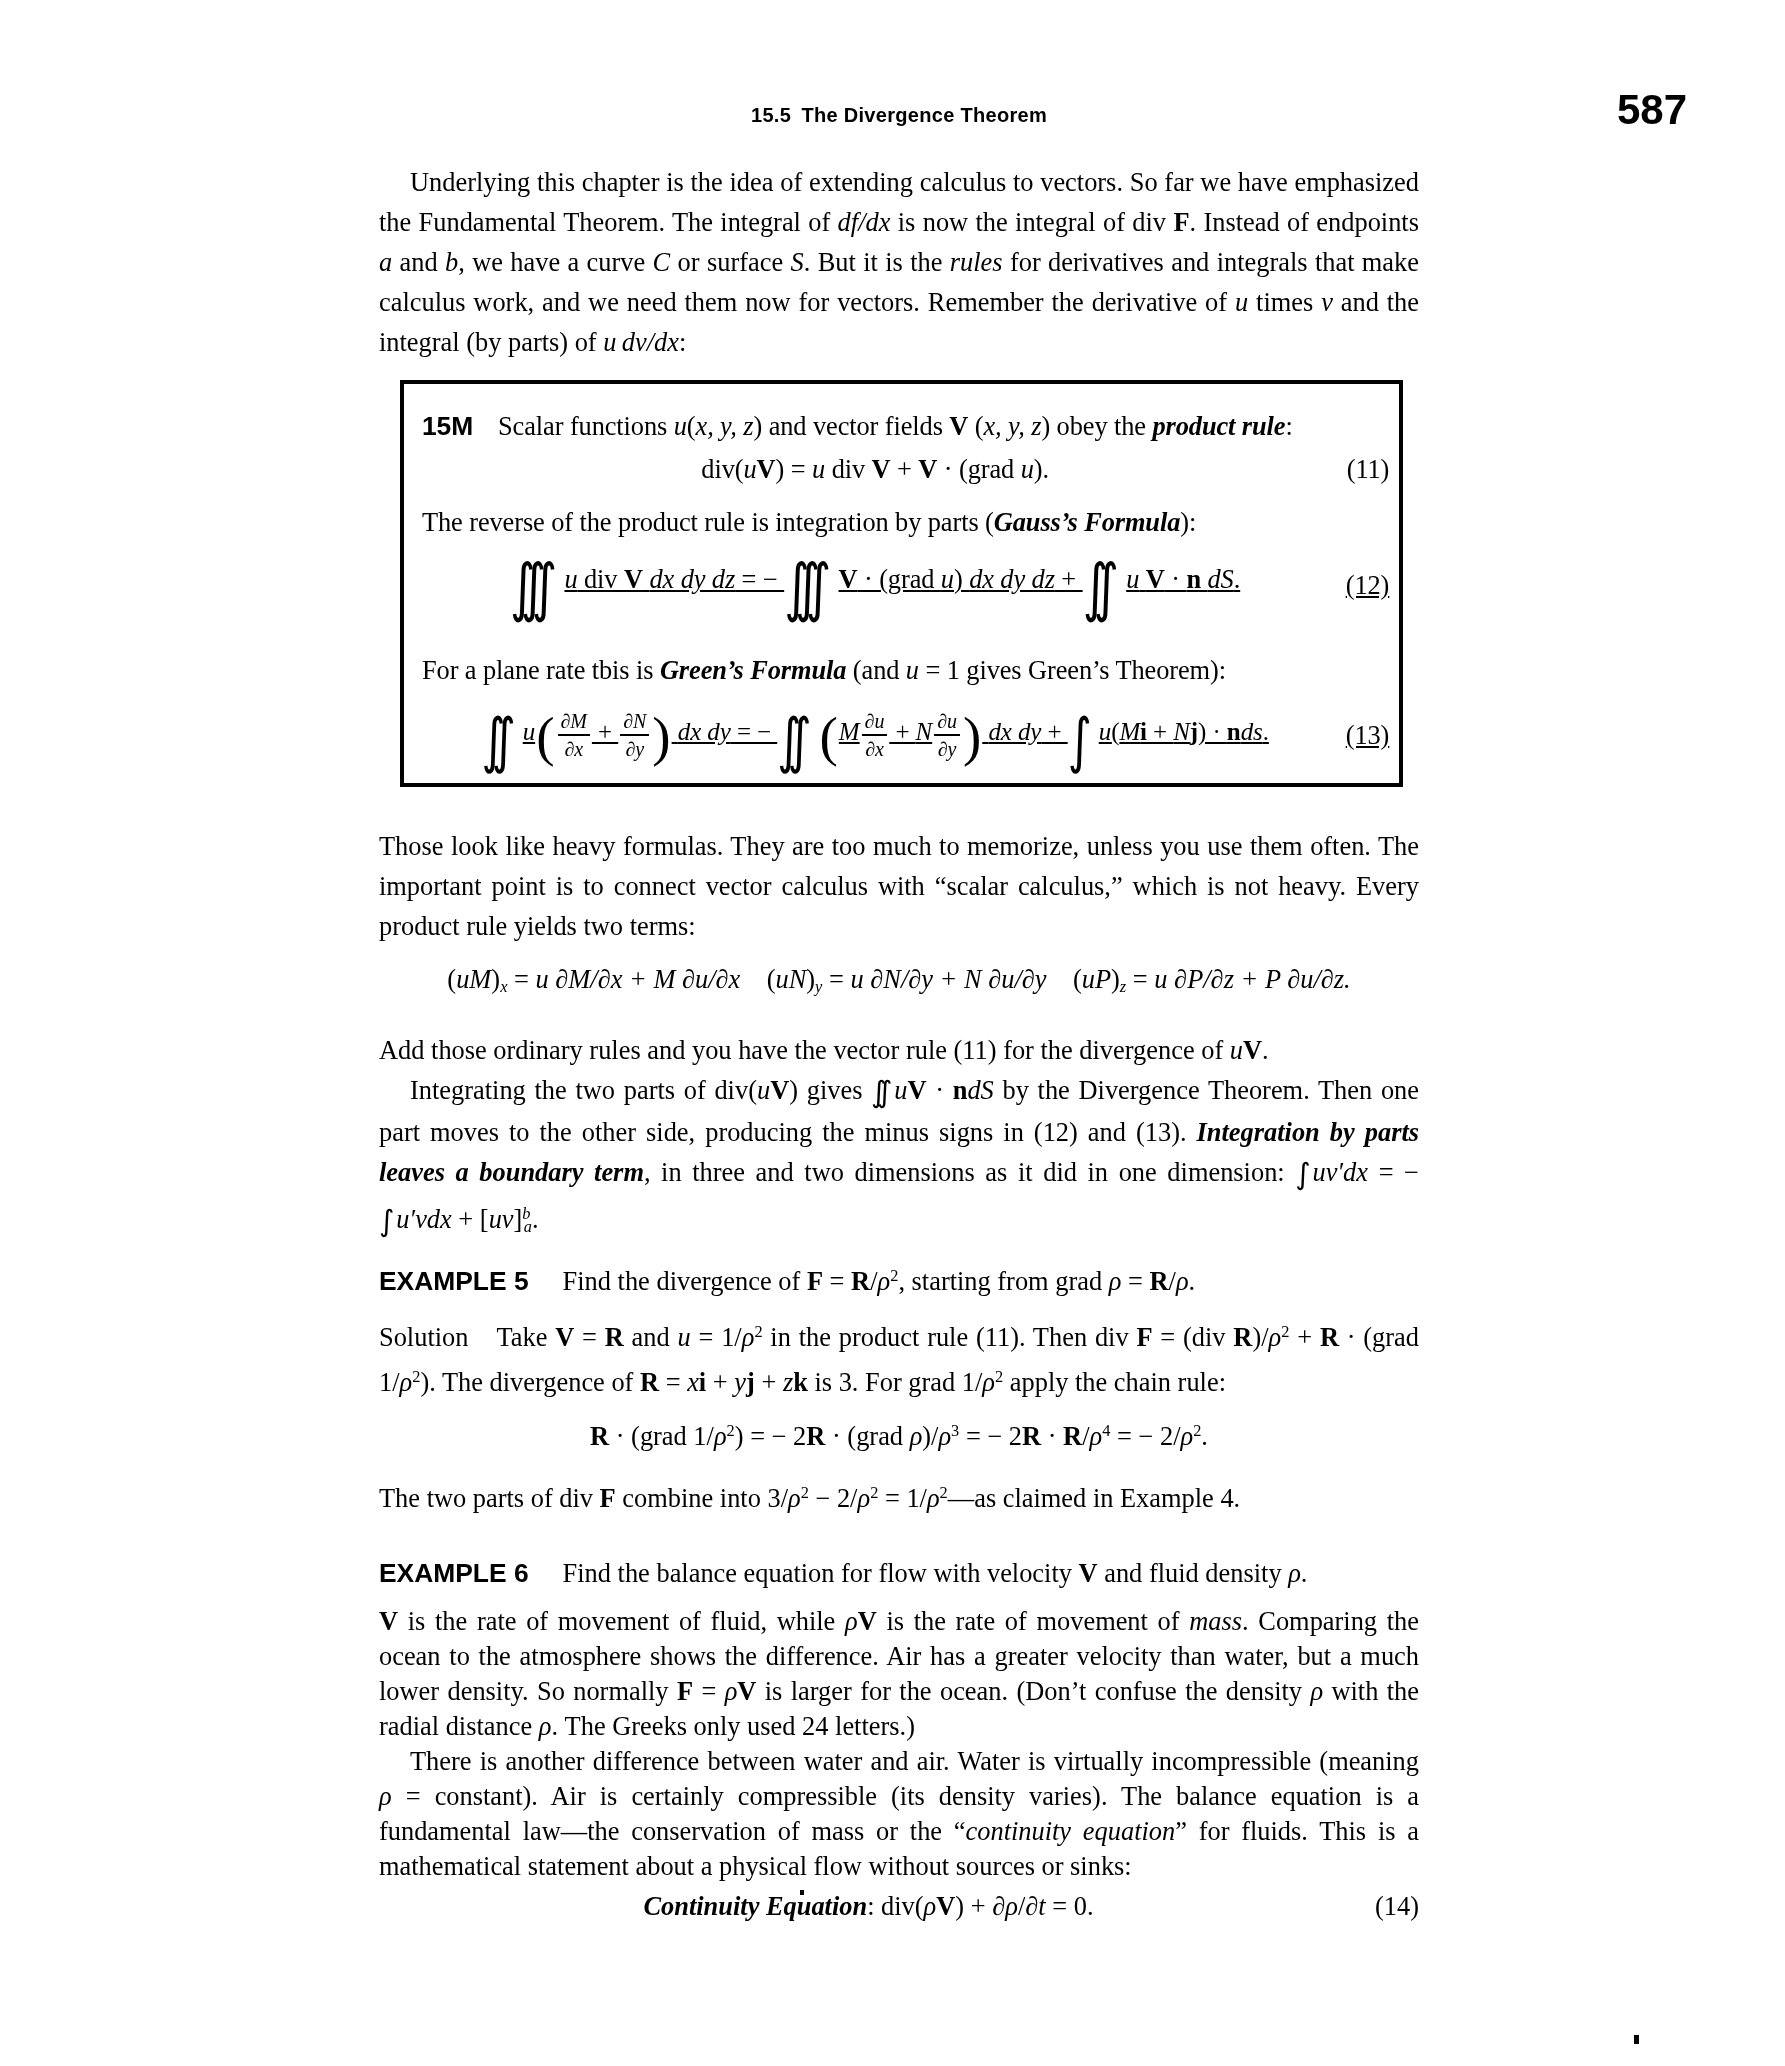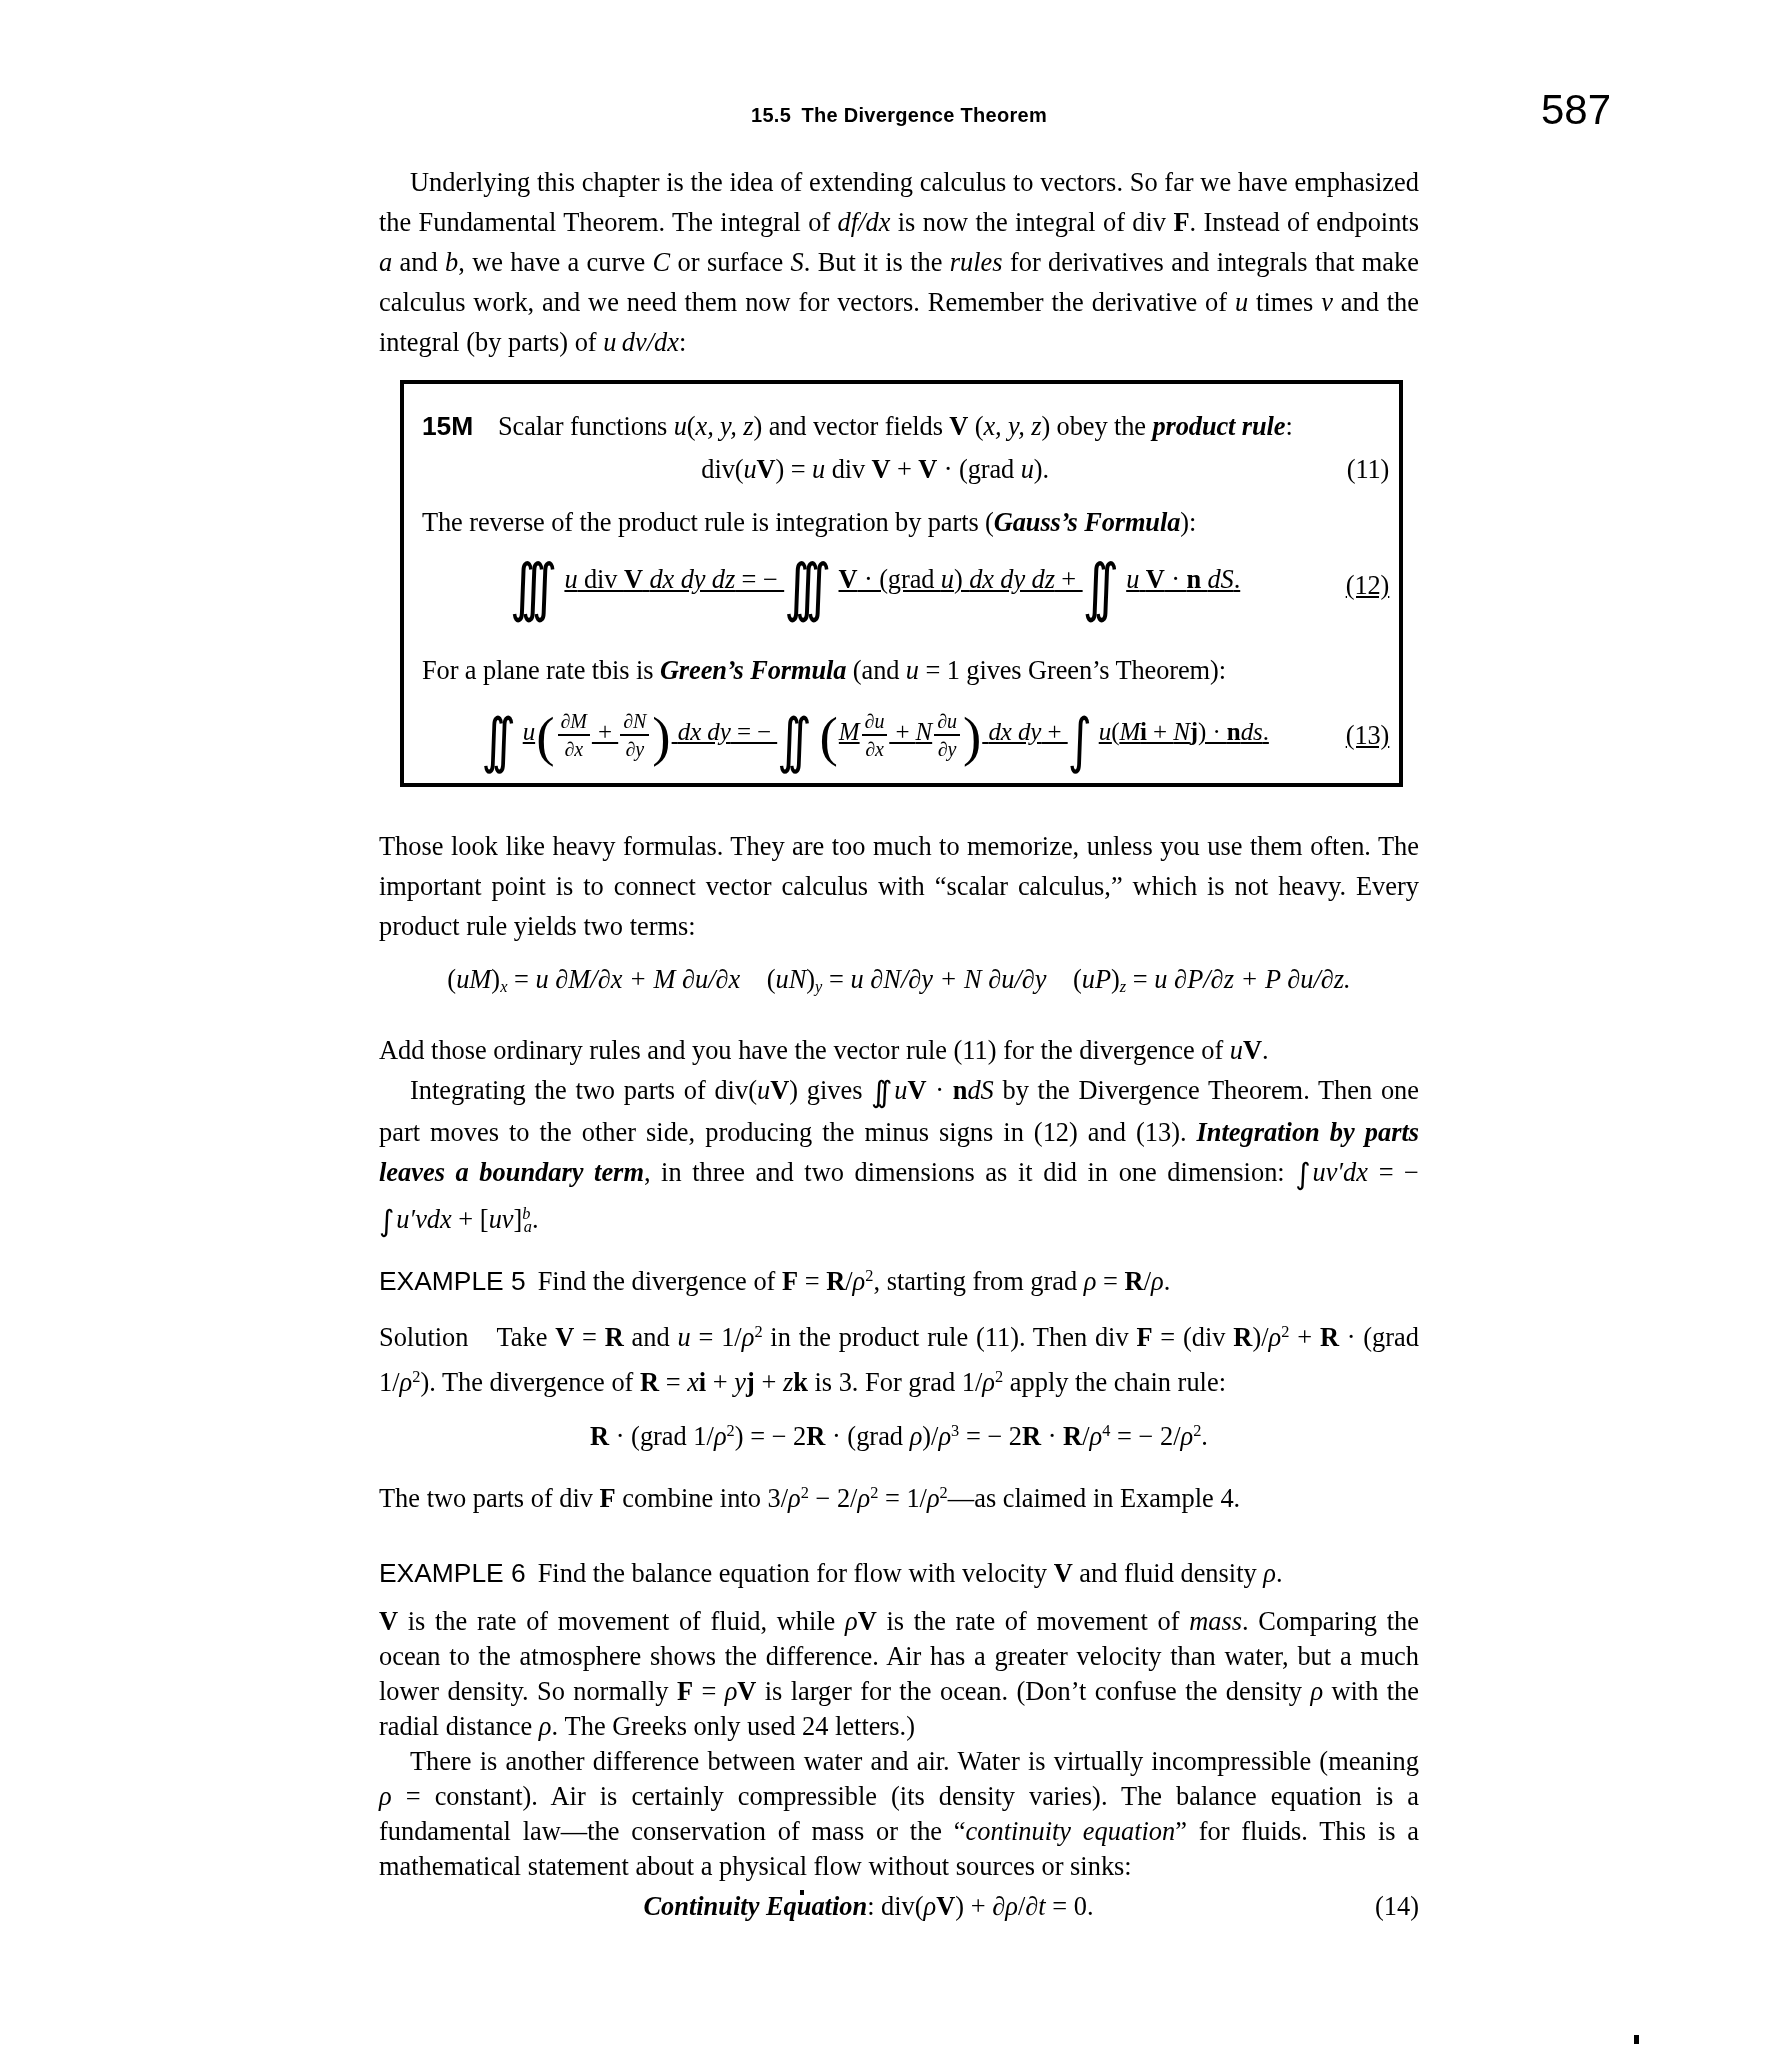--- a/index.html
+++ b/index.html
@@ -6,22 +6,22 @@
   body{
     width:1785px;height:2066px;background:#ffffff;color:#000;
     font-family:"Liberation Serif",serif;font-size:26.4px;
   }
   .page{position:relative;width:1785px;height:2066px;background:#fff;overflow:hidden;}
   .section-title{
     position:absolute;left:379px;top:104px;width:1040px;text-align:center;
     font-family:"Liberation Sans",sans-serif;font-weight:bold;font-size:20px;letter-spacing:0.3px;
   }
   .page-number{
-    position:absolute;left:1541px;top:86px;
-    font-family:"Liberation Sans",sans-serif;font-size:42px;font-weight:400;
+    position:absolute;left:1617px;top:86px;
+    font-family:"Liberation Sans",sans-serif;font-size:42px;font-weight:700;
   }
   .column{position:absolute;left:379px;top:162px;width:1040px;}
   .para{text-align:justify;line-height:40px;margin:0;}
   .tight{line-height:35px;}
   .indent{text-indent:31px;}
   .i{font-style:italic;}
   .b{font-weight:bold;}
   .bi{font-weight:bold;font-style:italic;}
   .sup{font-size:.62em;vertical-align:.55em;}
   .sub{font-size:.62em;vertical-align:-.25em;}
@@ -42,21 +42,21 @@
   .int{
     font-family:"DejaVu Sans",sans-serif;font-size:1.85em;font-weight:400;
     display:inline-block;transform:scaleY(1.3);transform-origin:center;
     vertical-align:-.33em;letter-spacing:-.3em;margin-right:.45em;line-height:.8;
   }
   .inti{font-family:"DejaVu Sans",sans-serif;font-size:1.12em;letter-spacing:-.32em;margin-right:.38em;vertical-align:-.1em;}
   .frac{display:inline-block;vertical-align:-.78em;text-align:center;font-size:.8em;line-height:1.15;margin:0 .1em;}
   .frac .fn{display:block;border-bottom:2.1px solid #000;padding:0 .15em 1.4px;}
   .frac .fd{display:block;padding-top:1.4px;}
   .bigp{font-size:2.2em;display:inline-block;vertical-align:-.27em;line-height:.8;margin:0 .02em;}
-  .ex-label{font-family:"Liberation Sans",sans-serif;font-weight:normal;margin-right:12px;}
+  .ex-label{font-family:"Liberation Sans",sans-serif;font-weight:bold;margin-right:34px;}
   .sol-label{font-family:Liberation Serif, serif;font-weight:400;margin-right:28px;}
   .speck{position:absolute;background:#000;}
 </style>
 </head>
 <body>
 
 <div class="page">
 
   <div class="section-title">15.5 The Divergence Theorem</div>
   <div class="page-number">587</div>

